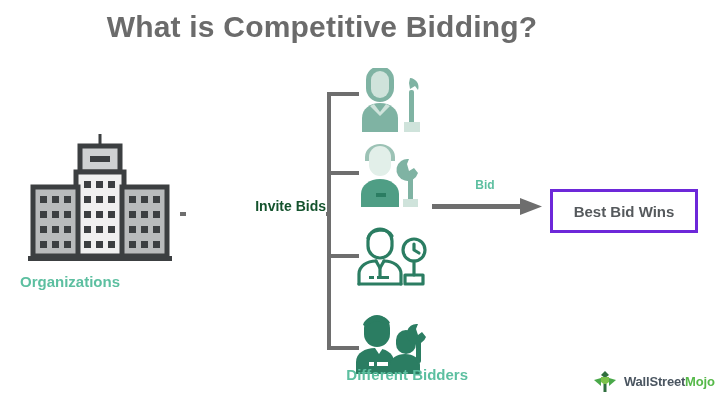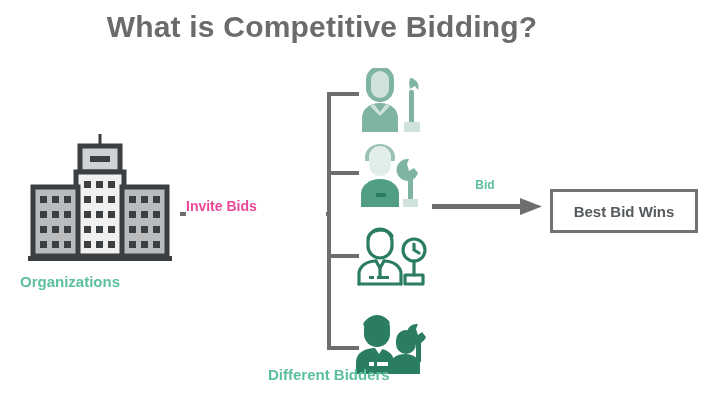--- a/index.html
+++ b/index.html
@@ -66,24 +66,24 @@
     top: 212px;
     width: 150px;
     height: 4px;
     background: #6e6e6e;
   }
   #invite-label {
     position: absolute;
     left: 186px;
     top: 198px;
     width: 140px;
-    text-align: left;
+    text-align: right;
     font-size: 14px;
     font-weight: bold;
-    color: #ec4899;
+    color: #14532d;
     background: #ffffff;
     padding-bottom: 4px;
   }
 
   
   #bracket-spine {
     position: absolute;
     left: 327px;
     top: 92px;
     width: 4px;
@@ -111,21 +111,21 @@
   #bidder-1 { left: 352px; top: 68px;  }
   #bidder-2 { left: 352px; top: 143px; }
   #bidder-3 { left: 352px; top: 222px; }
   #bidder-4 { left: 352px; top: 310px; }
 
   #bidders-label {
     position: absolute;
     left: 268px;
     top: 366px;
     width: 200px;
-    text-align: left;
+    text-align: right;
     font-size: 15px;
     font-weight: bold;
     color: #5cbfa0;
   }
 
   
   #bid-arrow {
     position: absolute;
     left: 432px;
     top: 196px;
@@ -143,21 +143,21 @@
     color: #5cbfa0;
   }
 
   
   #result-box {
     position: absolute;
     left: 550px;
     top: 189px;
     width: 148px;
     height: 44px;
-    border: 3px solid #737373;
+    border: 3px solid #6d28d9;
     background: #ffffff;
     display: flex;
     align-items: center;
     justify-content: center;
     box-sizing: border-box;
   }
   #result-text {
     font-size: 15px;
     font-weight: bold;
     color: #55595c;
@@ -353,14 +353,28 @@
     <svg width="112" height="22" viewBox="0 0 112 22" xmlns="http://www.w3.org/2000/svg">
       <rect x="0" y="8" width="92" height="5" fill="#6e6e6e"></rect>
       <path d="M88 2 L110 10.5 L88 19 Z" fill="#6e6e6e"></path>
     </svg>
   </div>
 
   <div id="result-box">
     <span id="result-text">Best Bid Wins</span>
   </div>
 
+  <div id="brand">
+    <div id="brand-mark">
+      <svg width="26" height="26" viewBox="0 0 26 26" xmlns="http://www.w3.org/2000/svg">
+        <path d="M13 3 l4 4 l-4 3 l-4 -3 z" fill="#2f6f3e"></path>
+        <path d="M9 9 h8 v5 l-4 3 l-4 -3 z" fill="#7cc24a"></path>
+        <path d="M2 12 l7 -2 v8 z" fill="#4aa84a"></path>
+        <path d="M24 12 l-7 -2 v8 z" fill="#4aa84a"></path>
+        <rect x="11.5" y="16" width="3" height="8" fill="#2f6f3e"></rect>
+      </svg>
+    </div>
+    <div id="brand-text">
+      <span class="brand-a">WallStreet</span><span class="brand-b">Mojo</span>
+    </div>
+  </div>
 
 </div>
 
 </body></html>

